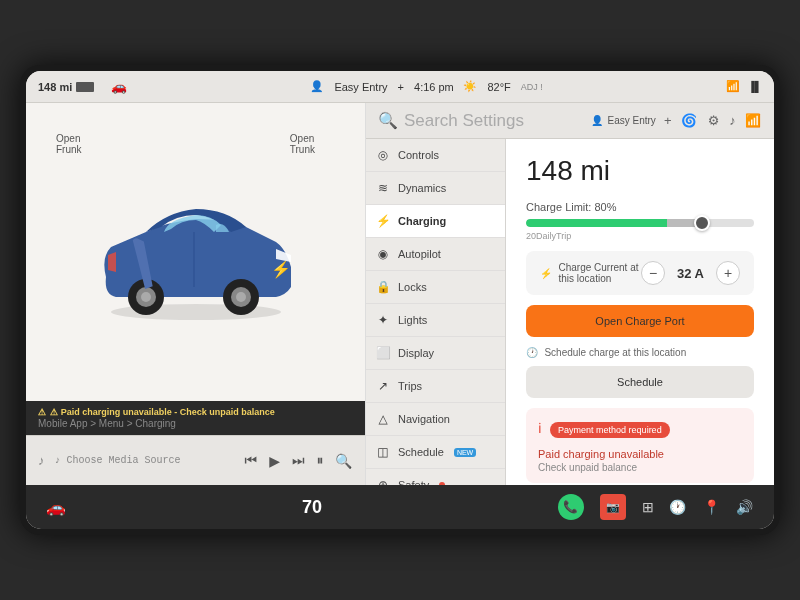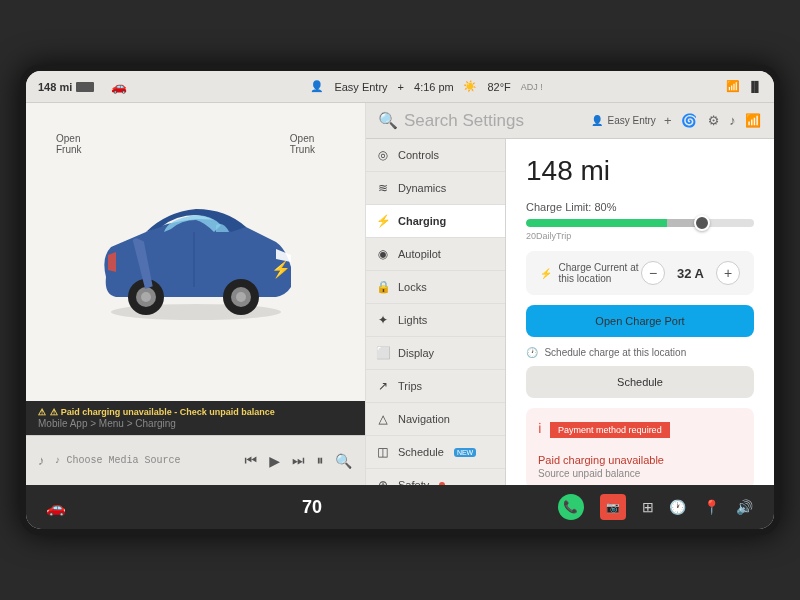--- a/index.html
+++ b/index.html
@@ -476,21 +476,21 @@
     .current-value {
       font-size: 13px;
       font-weight: 600;
       color: #333;
       min-width: 35px;
       text-align: center;
     }
 
     .open-charge-port-btn {
       width: 100%;
-      background: #0ea5e9;
+      background: #f97316;
       border: none;
       border-radius: 8px;
       padding: 10px;
       font-size: 11px;
       color: #333;
       cursor: pointer;
       margin-bottom: 10px;
       font-weight: 500;
     }
 
@@ -514,23 +514,23 @@
       cursor: pointer;
       margin-bottom: 10px;
       font-weight: 500;
     }
 
     .payment-required-badge {
       background: #e74c3c;
       color: white;
       font-size: 9px;
       padding: 3px 8px;
-      border-radius: 0;
+      border-radius: 8px;
       display: inline-block;
-      margin-bottom: 10px;
+      margin-bottom: 4px;
     }
 
     .error-section {
       background: #fdf0f0;
       border-radius: 8px;
       padding: 10px 12px;
     }
 
     .error-title {
       font-size: 11px;
@@ -755,21 +755,21 @@
             </div>
             <button class="schedule-btn">Schedule</button>
 
             
             <div class="error-section">
               <div style="margin-bottom:6px;">
                 <span class="info-icon">ℹ</span>
                 <span class="payment-required-badge">Payment method required</span>
               </div>
               <div class="error-title">Paid charging unavailable</div>
-              <div class="error-sub">Source unpaid balance</div>
+              <div class="error-sub">Check unpaid balance</div>
             </div>
           </div>
 
         </div>
       </div>
     </div>
 
     <div class="taskbar">
       <div class="taskbar-left">
         <span style="color:#ccc;font-size:16px;">🚗</span>

